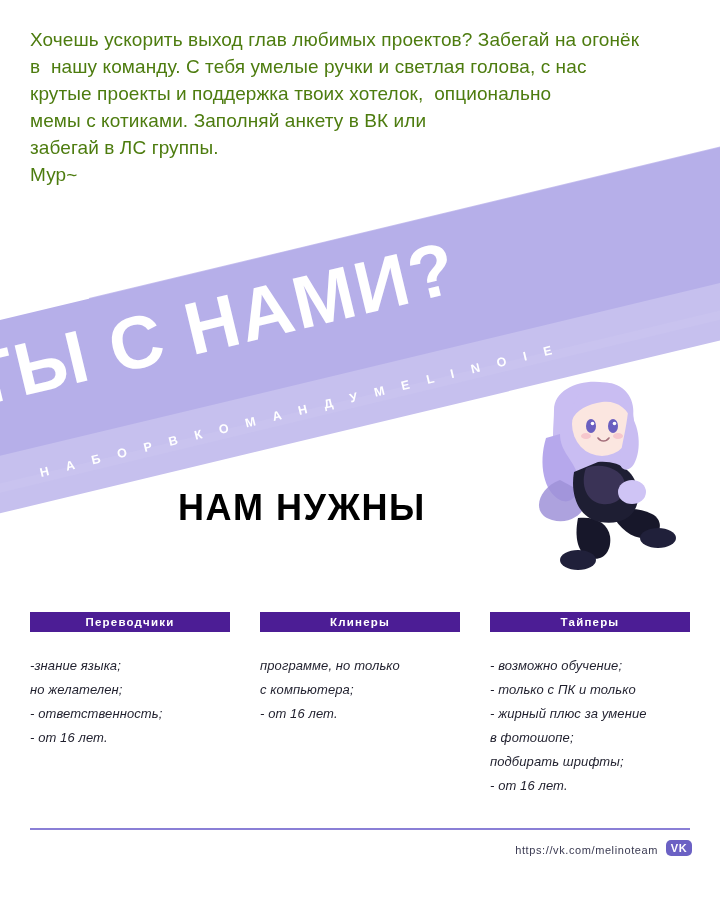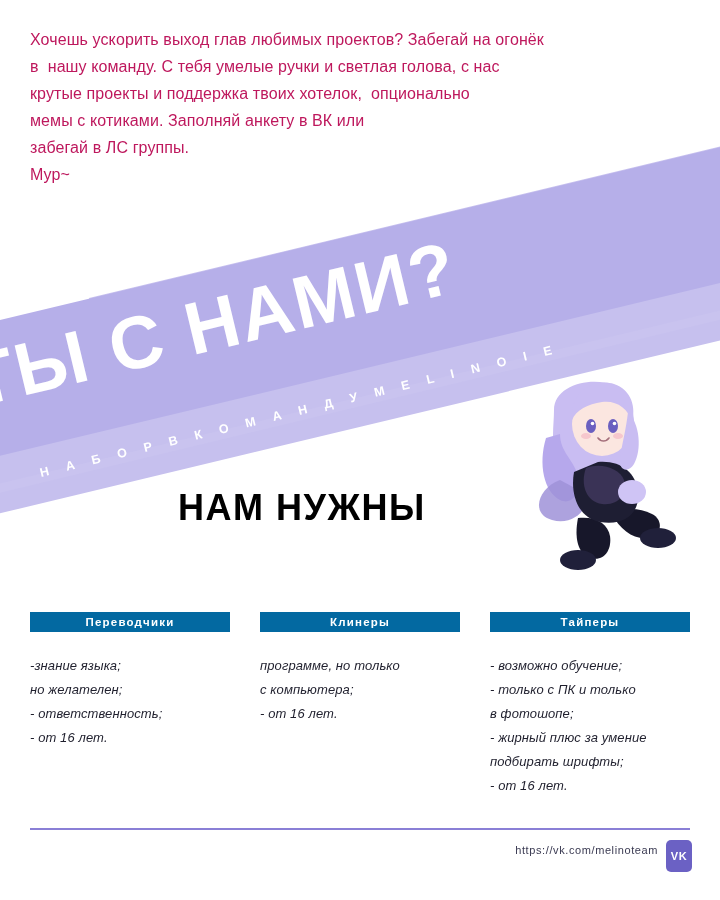--- a/index.html
+++ b/index.html
@@ -21,23 +21,23 @@
     inset: 0;
     background: #ffffff;
   }
 
   
   .intro {
     position: absolute;
     left: 30px;
     top: 26px;
     width: 560px;
-    font-size: 16px;
+    font-size: 19px;
     line-height: 27px;
-    color: #be185d;
+    color: #4d7c0f;
     letter-spacing: 0.1px;
   }
   .intro-line { display: block; white-space: pre; }
 
   
   .banner-wrap {
     position: absolute;
     left: -60px;
     top: 150px;
     width: 860px;
@@ -133,21 +133,21 @@
     position: absolute;
     left: 30px;
     top: 612px;
     width: 660px;
     display: flex;
     gap: 30px;
   }
   .col { width: 200px; }
   .col-head {
     height: 20px;
-    background: #0369a1;
+    background: #4c1d95;
     color: #ffffff;
     font-size: 11.5px;
     font-weight: 700;
     letter-spacing: 1.2px;
     display: flex;
     align-items: center;
     justify-content: center;
     text-align: center;
   }
   .col-body {
@@ -175,21 +175,21 @@
     top: 844px;
     font-size: 11px;
     color: #3a3a52;
     letter-spacing: 0.6px;
   }
   .vk-badge {
     position: absolute;
     right: 28px;
     top: 840px;
     width: 26px;
-    height: 32px;
+    height: 16px;
     background: #6b61c4;
     border-radius: 5px;
     color: #ffffff;
     font-size: 11px;
     font-weight: 700;
     display: flex;
     align-items: center;
     justify-content: center;
     letter-spacing: 0.5px;
   }
@@ -273,22 +273,22 @@
         <span class="ln">с компьютера;</span>
         <span class="ln">- от 16 лет.</span>
       </div>
     </div>
 
     <div class="col">
       <div class="col-head">Тайперы</div>
       <div class="col-body">
         <span class="ln">- возможно обучение;</span>
         <span class="ln">- только с ПК и только</span>
+        <span class="ln">- жирный плюс за умение</span>
         <span class="ln">в фотошопе;</span>
-        <span class="ln">- жирный плюс за умение</span>
         <span class="ln">подбирать шрифты;</span>
         <span class="ln">- от 16 лет.</span>
       </div>
     </div>
 
   </div>
 
   <div class="footer-rule"></div>
   <div class="footer-link">https://vk.com/melinoteam</div>
   <div class="vk-badge">VK</div>

